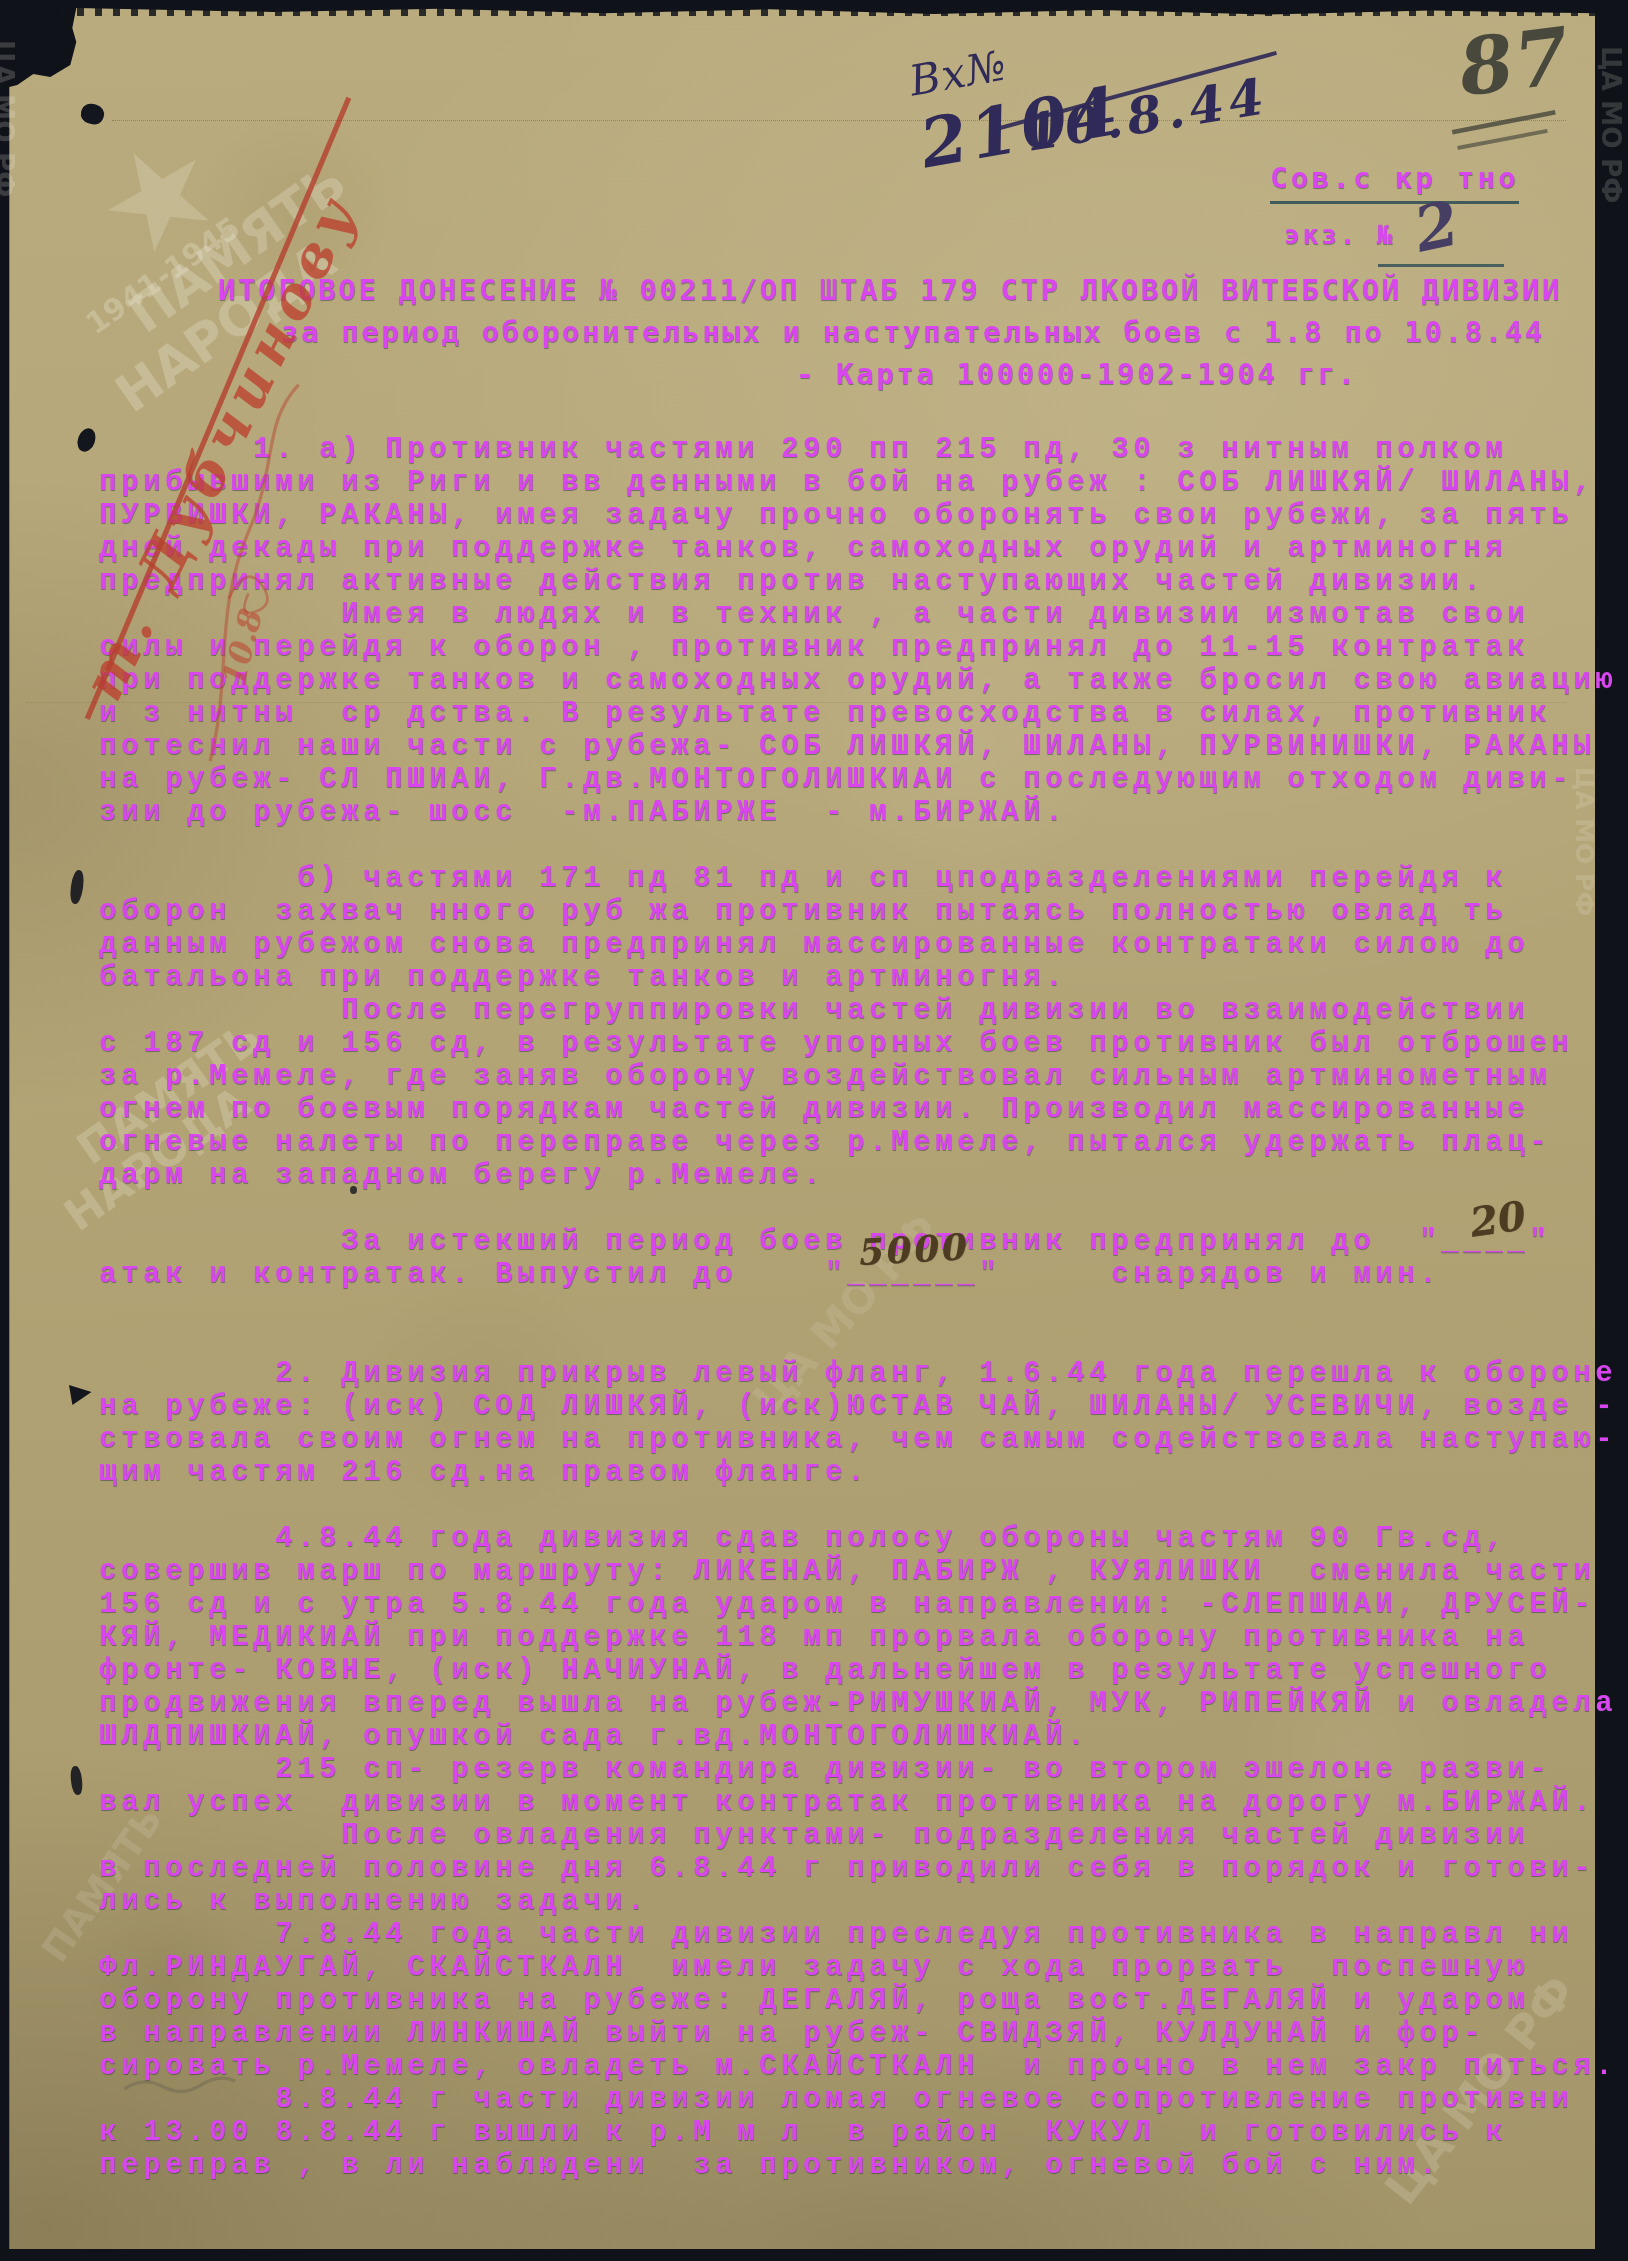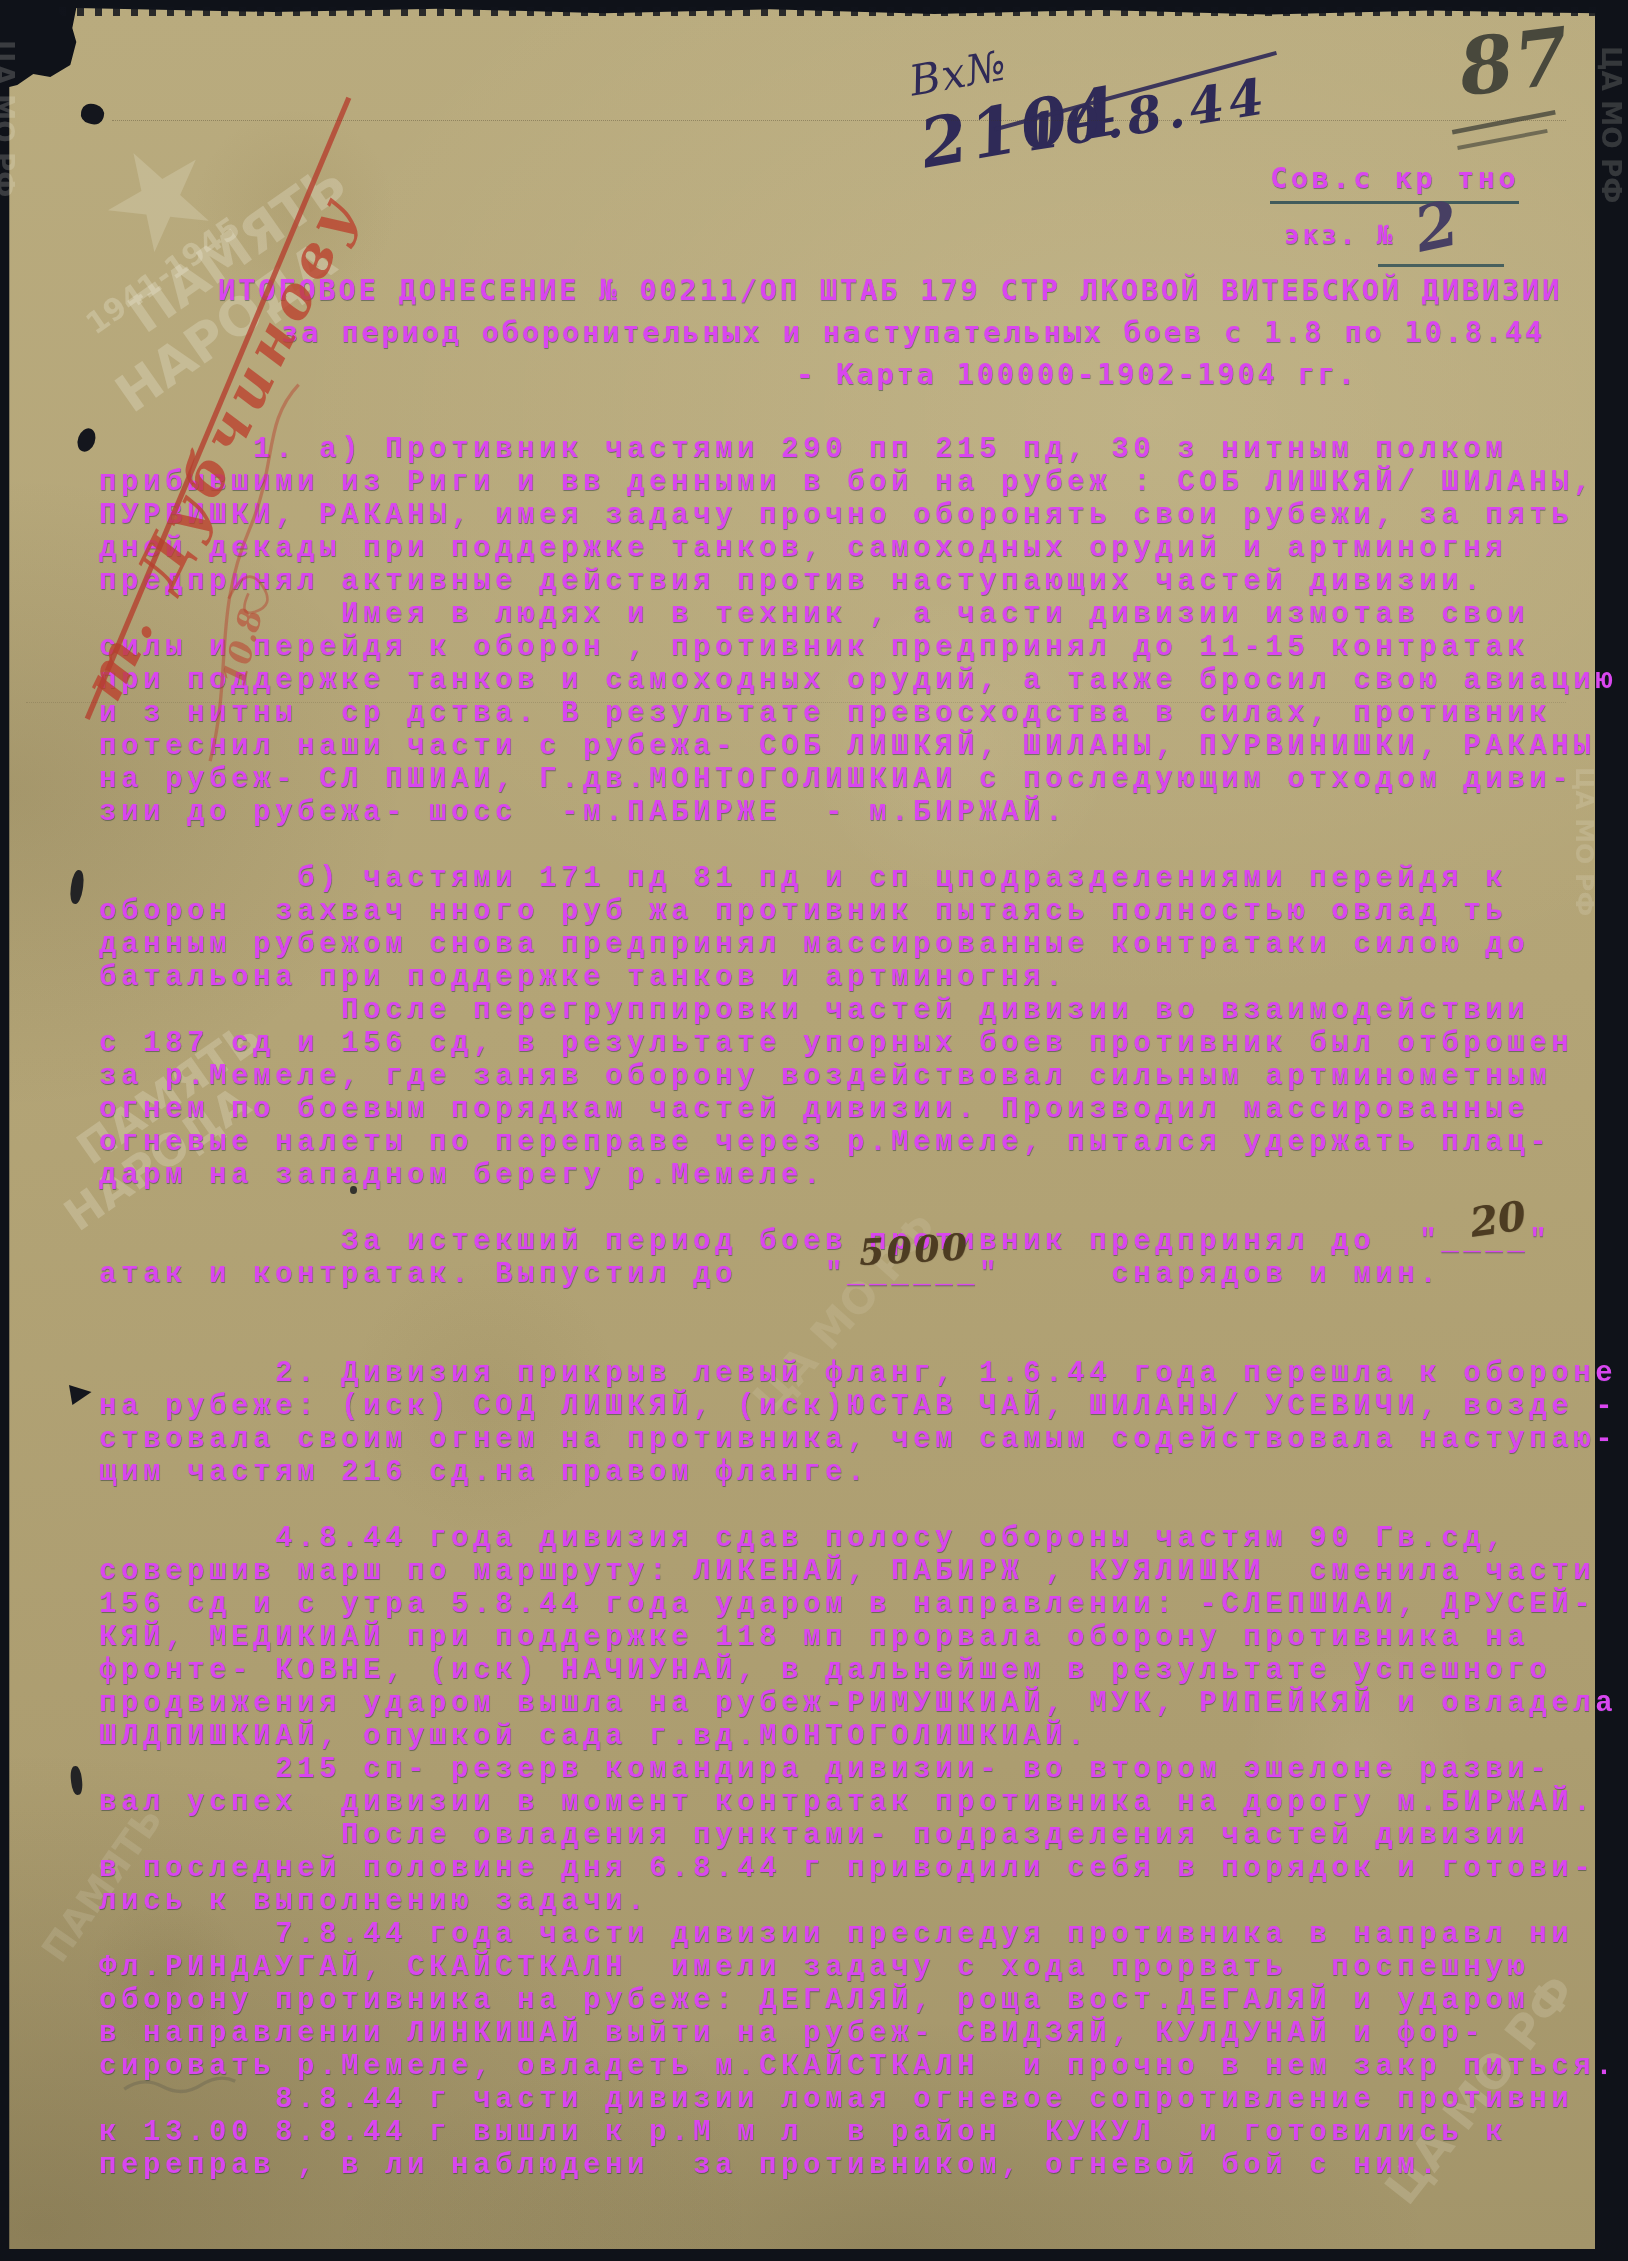--- a/index.html
+++ b/index.html
@@ -130,21 +130,21 @@
       <div class="tline">        2. Дивизия прикрыв левый фланг, 1.6.44 года перешла к обороне</div>
       <div class="tline">на рубеже: (иск) СОД ЛИШКЯЙ, (иск)ЮСТАВ ЧАЙ, ШИЛАНЫ/ УСЕВИЧИ, возде -</div>
       <div class="tline">ствовала своим огнем на противника, чем самым содействовала наступаю-</div>
       <div class="tline">щим частям 216 сд.на правом фланге.</div>
       <div class="tline"></div>
       <div class="tline">        4.8.44 года дивизия сдав полосу обороны частям 90 Гв.сд,</div>
       <div class="tline">совершив марш по маршруту: ЛИКЕНАЙ, ПАБИРЖ , КУЯЛИШКИ  сменила части</div>
       <div class="tline">156 сд и с утра 5.8.44 года ударом в направлении: -СЛЕПШИАИ, ДРУСЕЙ-</div>
       <div class="tline">КЯЙ, МЕДИКИАЙ при поддержке 118 мп прорвала оборону противника на</div>
       <div class="tline">фронте- КОВНЕ, (иск) НАЧИУНАЙ, в дальнейшем в результате успешного</div>
-      <div class="tline">продвижения ударом вышла на рубеж-РИМУШКИАЙ, МУК, РИПЕЙКЯЙ и овладела</div>
+      <div class="tline">продвижения вперед вышла на рубеж-РИМУШКИАЙ, МУК, РИПЕЙКЯЙ и овладела</div>
       <div class="tline">ШЛДПИШКИАЙ, опушкой сада г.вд.МОНТОГОЛИШКИАЙ.</div>
       <div class="tline">        215 сп- резерв командира дивизии- во втором эшелоне разви-</div>
       <div class="tline">вал успех  дивизии в момент контратак противника на дорогу м.БИРЖАЙ.</div>
       <div class="tline">           После овладения пунктами- подразделения частей дивизии</div>
       <div class="tline">в последней половине дня 6.8.44 г приводили себя в порядок и готови-</div>
       <div class="tline">лись к выполнению задачи.</div>
       <div class="tline">        7.8.44 года части дивизии преследуя противника в направл ни</div>
       <div class="tline">Фл.РИНДАУГАЙ, СКАЙСТКАЛН  имели задачу с хода прорвать  поспешную</div>
       <div class="tline">оборону противника на рубеже: ДЕГАЛЯЙ, роща вост.ДЕГАЛЯЙ и ударом</div>
       <div class="tline">в направлении ЛИНКИШАЙ выйти на рубеж- СВИДЗЯЙ, КУЛДУНАЙ и фор-</div>

